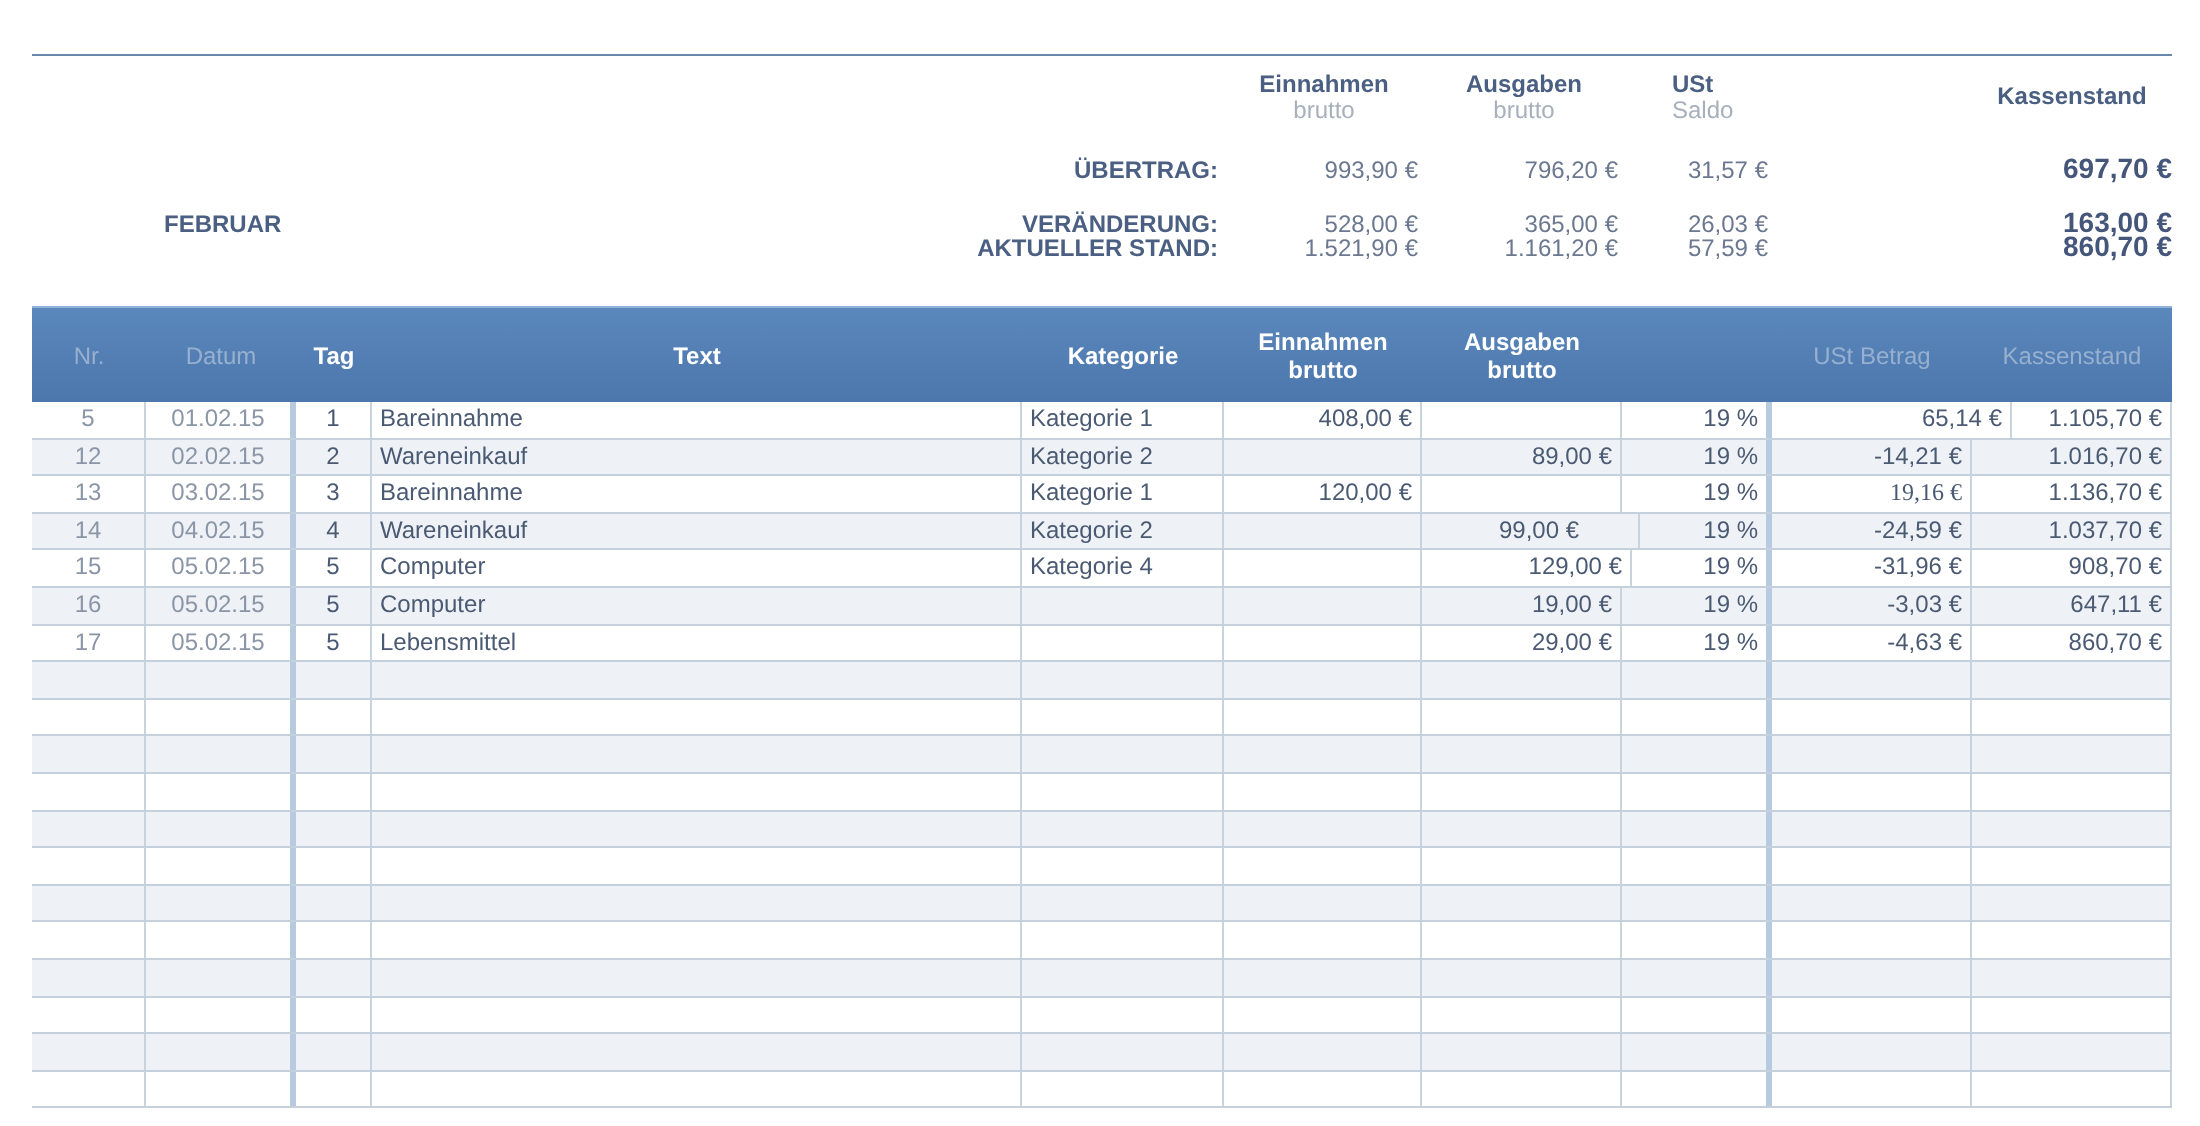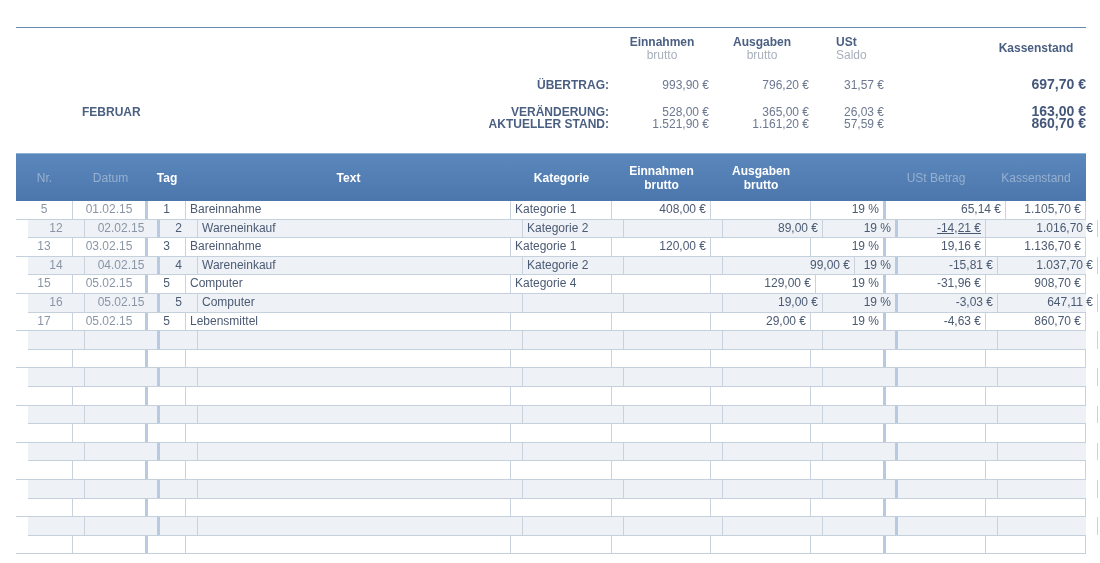--- a/index.html
+++ b/index.html
@@ -22,21 +22,21 @@
   .month { position: absolute; left: 82px; top: 105px; font-size: 12px; font-weight: bold; color: #4a5f82; }
 
   .table-header { position: absolute; left: 16px; top: 153px; width: 1070px; height: 48px;
     background: linear-gradient(#5a87bc, #4c77ac); border-top: 1px solid #8fb3d8; }
   .th { position: absolute; top: 0; height: 48px; display: flex; align-items: center; justify-content: center;
     text-align: center; font-size: 12px; font-weight: bold; color: #ffffff; line-height: 14px; }
   .th.dim { color: #97b0cf; font-weight: normal; }
 
   .grid { position: absolute; left: 16px; top: 201px; width: 1070px; }
   .row { position: relative; height: 18.6px; border-bottom: 1px solid #c4d0dc; font-size: 12px; }
-  .row.alt { background: #eef2f6; margin-left: 12px; }
+  .row.alt { background: #eef2f6; }
   .cell { position: absolute; top: 0; height: 100%; line-height: 17px; white-space: nowrap; overflow: hidden; border-right: 1px solid #c9d3de; padding: 0 4px; }
   .cell.thick { border-right: 3px solid #b7cadf; }
   .cell.center { text-align: center; }
   .cell.right { text-align: right; }
   .cell.muted { color: #8a95a6; }
   .cell.dark { color: #4b5a73; }
 </style>
 </head>
 <body>
 
@@ -115,45 +115,45 @@
     </div>
     <div class="row alt">
       <div class="cell center muted" style="left: 0px; width: 57px;">12</div>
       <div class="cell center muted thick" style="left: 57px; width: 75px;">02.02.15</div>
       <div class="cell center dark" style="left: 132px; width: 38px;">2</div>
       <div class="cell dark" style="left: 170px; width: 325px;">Wareneinkauf</div>
       <div class="cell dark" style="left: 495px; width: 101px;">Kategorie 2</div>
       <div class="cell right dark" style="left: 596px; width: 99px;"></div>
       <div class="cell right dark" style="left: 695px; width: 100px;">89,00 €</div>
       <div class="cell right dark thick" style="left: 795px; width: 75px;">19 %</div>
-      <div class="cell right dark" style="left: 870px; width: 88px; text-decoration: underline;">-14,21 €</div>
+      <div class="cell right dark" style="left: 870px; width: 100px;">-14,21 €</div>
       <div class="cell right dark" style="left: 970px; width: 100px;">1.016,70 €</div>
     </div>
     <div class="row">
       <div class="cell center muted" style="left: 0px; width: 57px;">13</div>
       <div class="cell center muted thick" style="left: 57px; width: 75px;">03.02.15</div>
       <div class="cell center dark" style="left: 132px; width: 38px;">3</div>
       <div class="cell dark" style="left: 170px; width: 325px;">Bareinnahme</div>
       <div class="cell dark" style="left: 495px; width: 101px;">Kategorie 1</div>
       <div class="cell right dark" style="left: 596px; width: 99px;">120,00 €</div>
       <div class="cell right dark" style="left: 695px; width: 100px;"></div>
       <div class="cell right dark thick" style="left: 795px; width: 75px;">19 %</div>
-      <div class="cell right dark" style="left: 870px; width: 100px;">19,16 €</div>
+      <div class="cell right dark" style="left: 870px; width: 100px; font-family: Liberation Serif, serif;">19,16 €</div>
       <div class="cell right dark" style="left: 970px; width: 100px;">1.136,70 €</div>
     </div>
     <div class="row alt">
       <div class="cell center muted" style="left: 0px; width: 57px;">14</div>
       <div class="cell center muted thick" style="left: 57px; width: 75px;">04.02.15</div>
       <div class="cell center dark" style="left: 132px; width: 38px;">4</div>
       <div class="cell dark" style="left: 170px; width: 325px;">Wareneinkauf</div>
       <div class="cell dark" style="left: 495px; width: 101px;">Kategorie 2</div>
       <div class="cell right dark" style="left: 596px; width: 99px;"></div>
-      <div class="cell right dark" style="left: 727px; width: 100px;">99,00 €</div>
-      <div class="cell right dark thick" style="left: 795px; width: 75px;">19 %</div>
-      <div class="cell right dark" style="left: 870px; width: 100px;">-15,81 €</div>
+      <div class="cell right dark" style="left: 704px; width: 100px; text-align: center;">99,00 €</div>
+      <div class="cell right dark thick" style="left: 795px; width: 75px;">19 %</div>
+      <div class="cell right dark" style="left: 870px; width: 100px;">-24,59 €</div>
       <div class="cell right dark" style="left: 970px; width: 100px;">1.037,70 €</div>
     </div>
     <div class="row">
       <div class="cell center muted" style="left: 0px; width: 57px;">15</div>
       <div class="cell center muted thick" style="left: 57px; width: 75px;">05.02.15</div>
       <div class="cell center dark" style="left: 132px; width: 38px;">5</div>
       <div class="cell dark" style="left: 170px; width: 325px;">Computer</div>
       <div class="cell dark" style="left: 495px; width: 101px;">Kategorie 4</div>
       <div class="cell right dark" style="left: 596px; width: 99px;"></div>
       <div class="cell right dark" style="left: 700px; width: 100px;">129,00 €</div>

